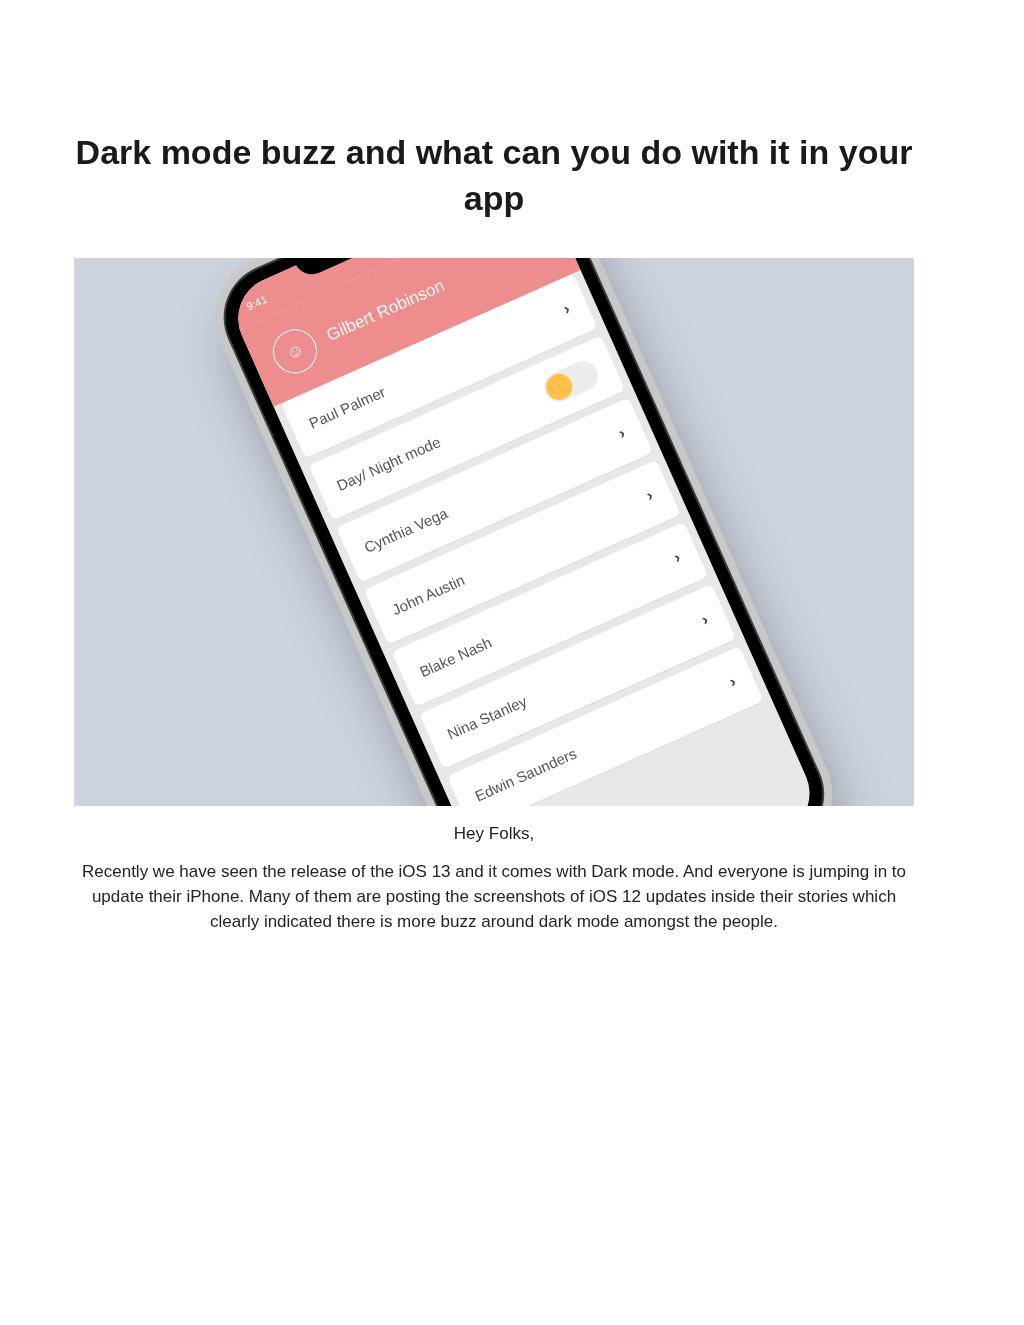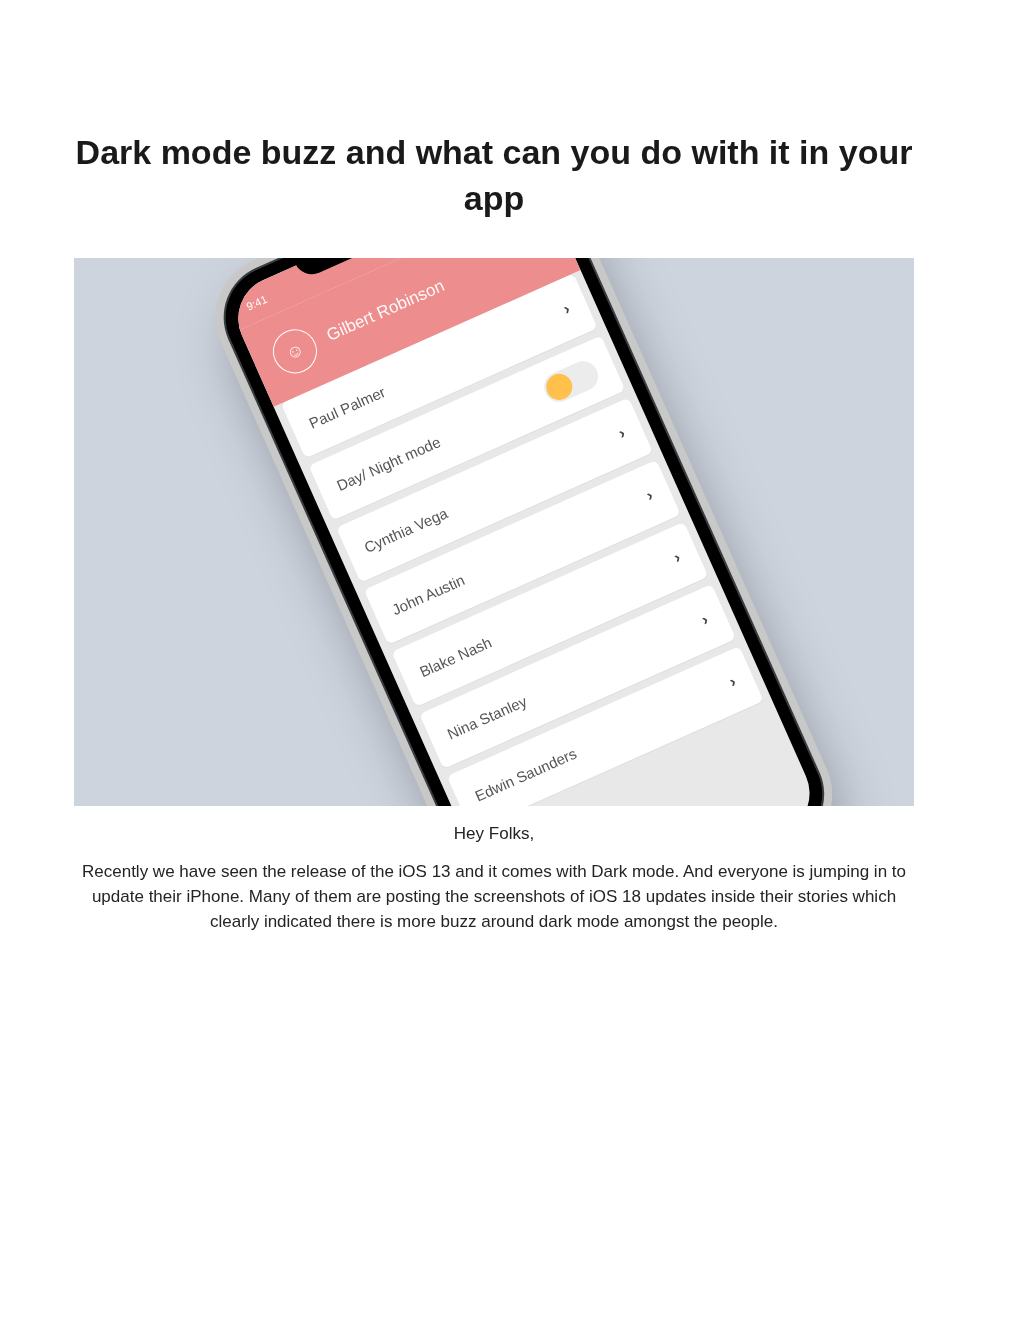--- a/index.html
+++ b/index.html
@@ -221,16 +221,16 @@
             </div>
           </div>
 
         </div>
       </div>
     </div>
   </div>
 
   <div class="body">
     <p>Hey Folks,</p>
-    <p>Recently we have seen the release of the iOS 13 and it comes with Dark mode. And everyone is jumping in to update their iPhone. Many of them are posting the screenshots of iOS 18 updates inside their stories which clearly indicated there is more buzz around dark mode amongst the people.</p>
+    <p>Recently we have seen the release of the iOS 13 and it comes with Dark mode. And everyone is jumping in to update their iPhone. Many of them are posting the screenshots of iOS 12 updates inside their stories which clearly indicated there is more buzz around dark mode amongst the people.</p>
   </div>
 
 </div>
 
 </body></html>

